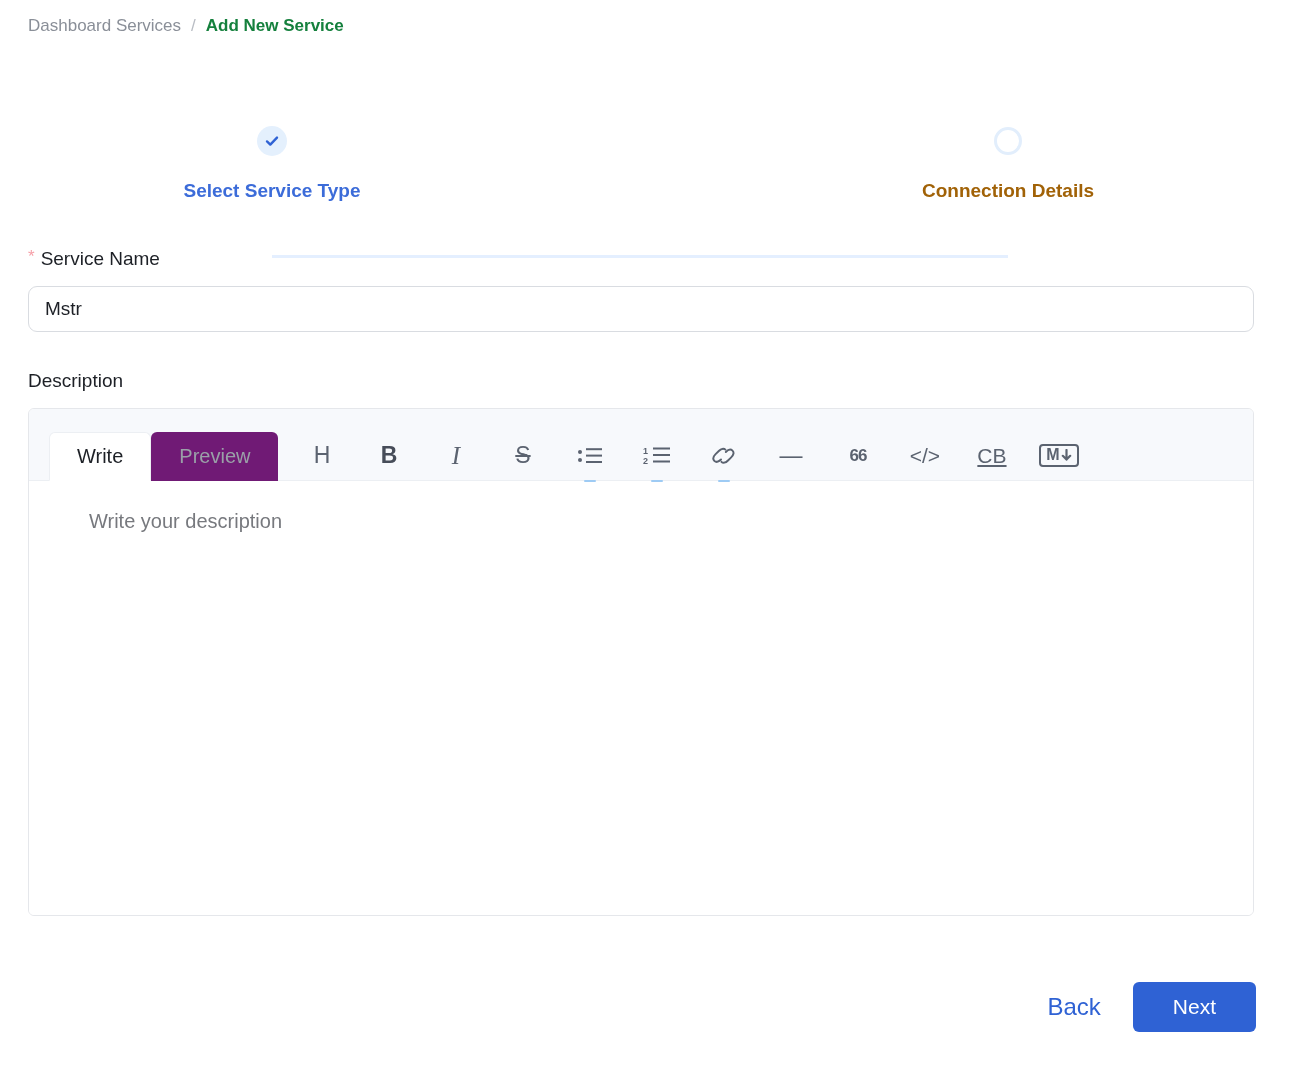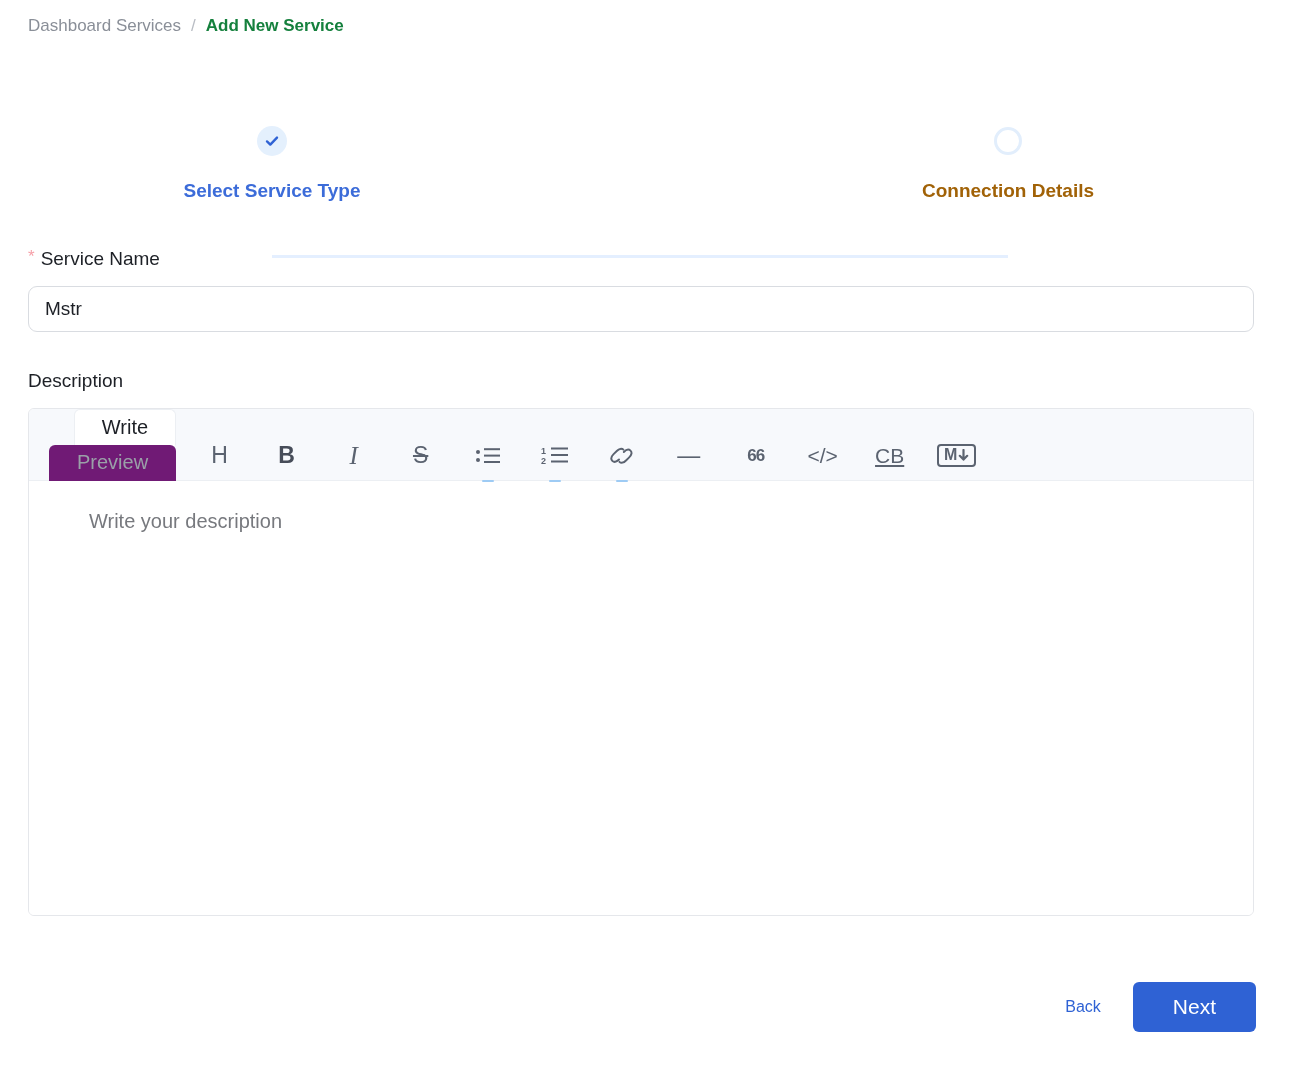--- a/index.html
+++ b/index.html
@@ -163,21 +163,21 @@
   }
   .editor-toolbar {
     height: 72px;
     background: #f7f9fc;
     border-bottom: 1px solid #eceff3;
     display: flex;
     align-items: flex-end;
     padding: 0 0 0 20px;
     position: relative;
   }
-  .tabs { display: flex; align-items: flex-end; height: 100%; padding-bottom: 0; flex-direction: column; }
+  .tabs { display: flex; align-items: flex-end; height: 100%; padding-bottom: 0; }
   .tab {
     height: 49px;
     display: flex;
     align-items: center;
     padding: 0 27px;
     font-size: 20px;
     border-radius: 6px 6px 0 0;
     cursor: pointer;
     margin-bottom: -1px;
   }
@@ -262,21 +262,21 @@
     top: 982px;
     display: flex;
     align-items: center;
     gap: 14px;
   }
   .btn-back {
     background: none;
     border: none;
     color: #2f62d4;
     font-family: "Liberation Sans", sans-serif;
-    font-size: 16px;
+    font-size: 24px;
     padding: 10px 18px;
     cursor: pointer;
   }
   .btn-next {
     background: #2f62d4;
     border: none;
     color: #ffffff;
     font-family: "Liberation Sans", sans-serif;
     font-size: 21px;
     padding: 13px 40px;

